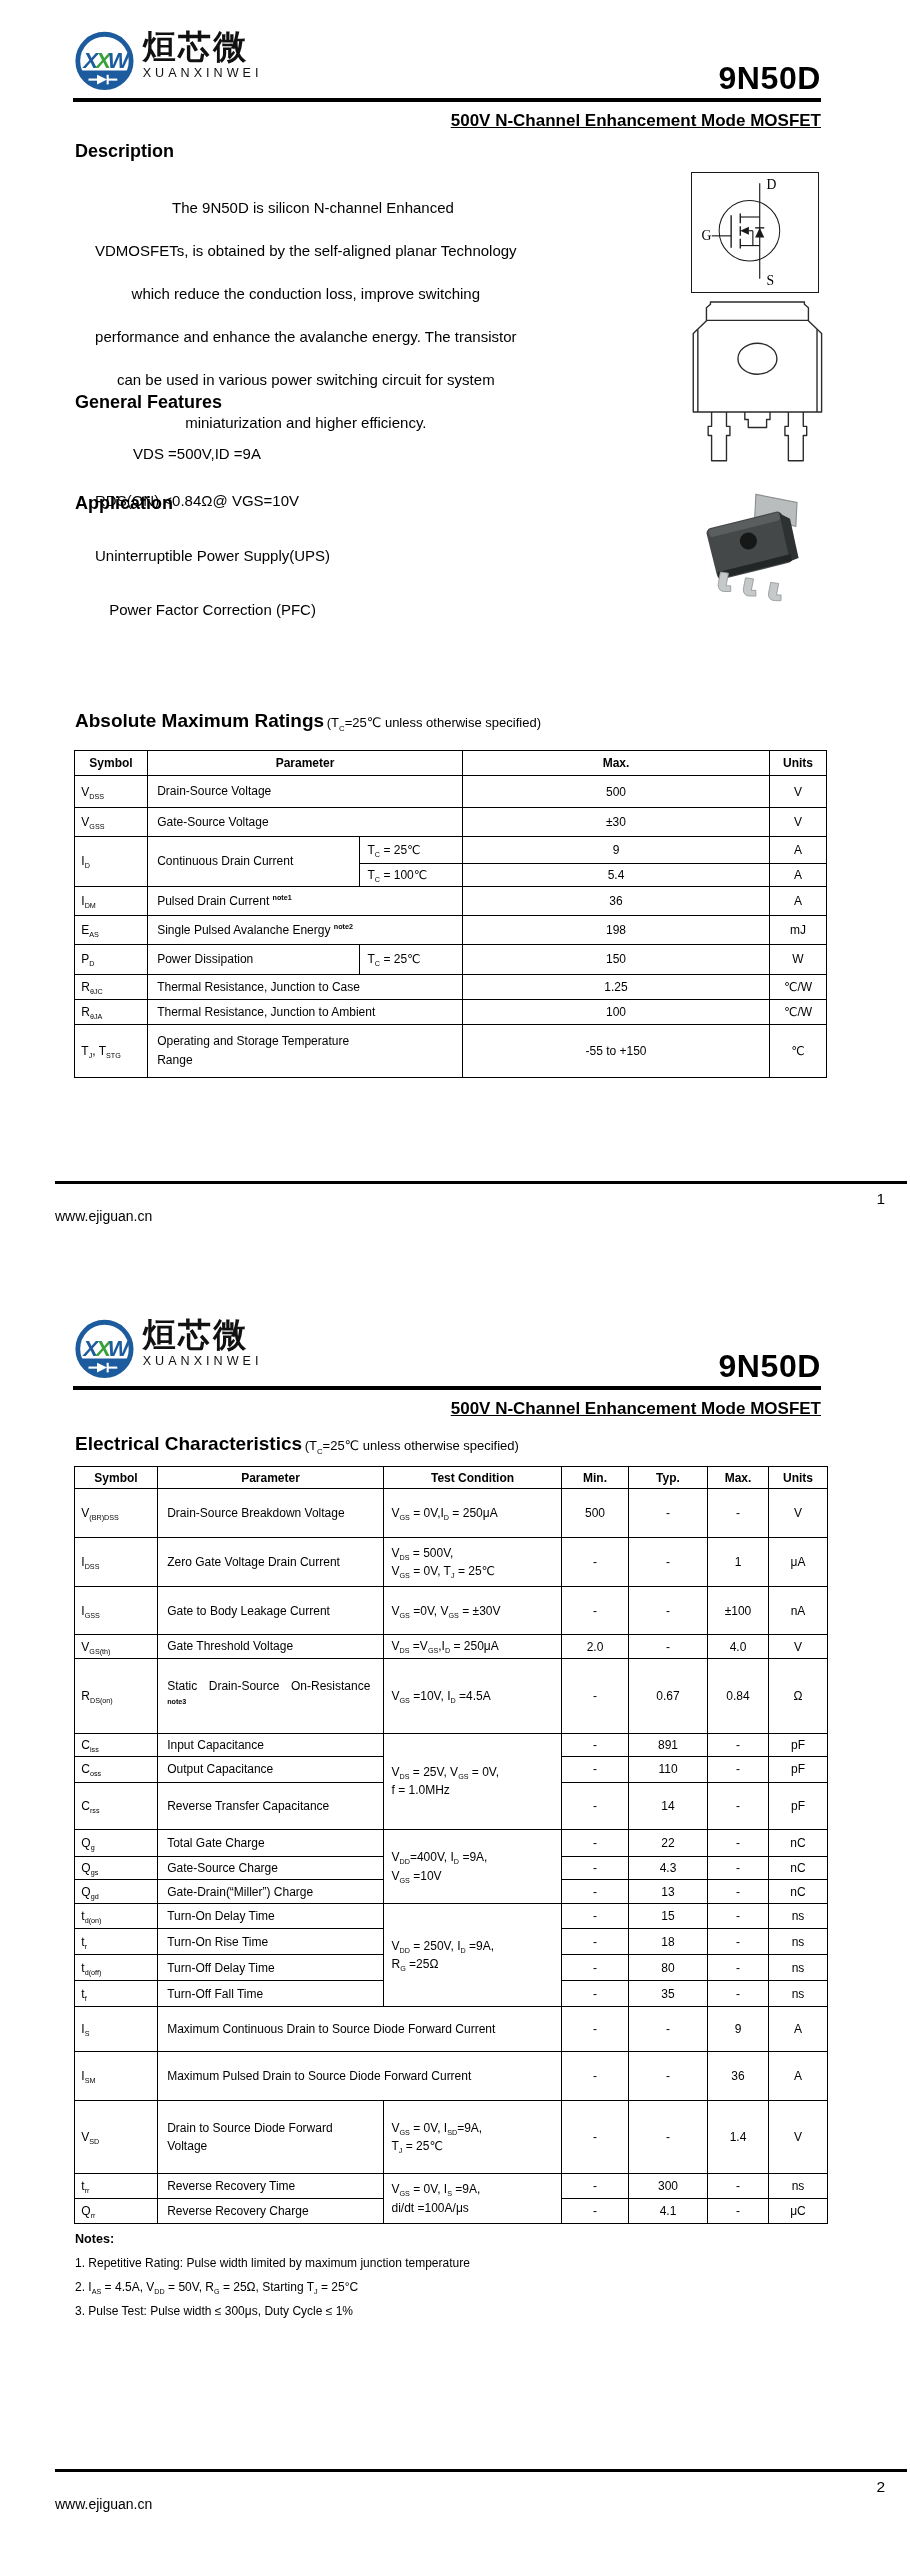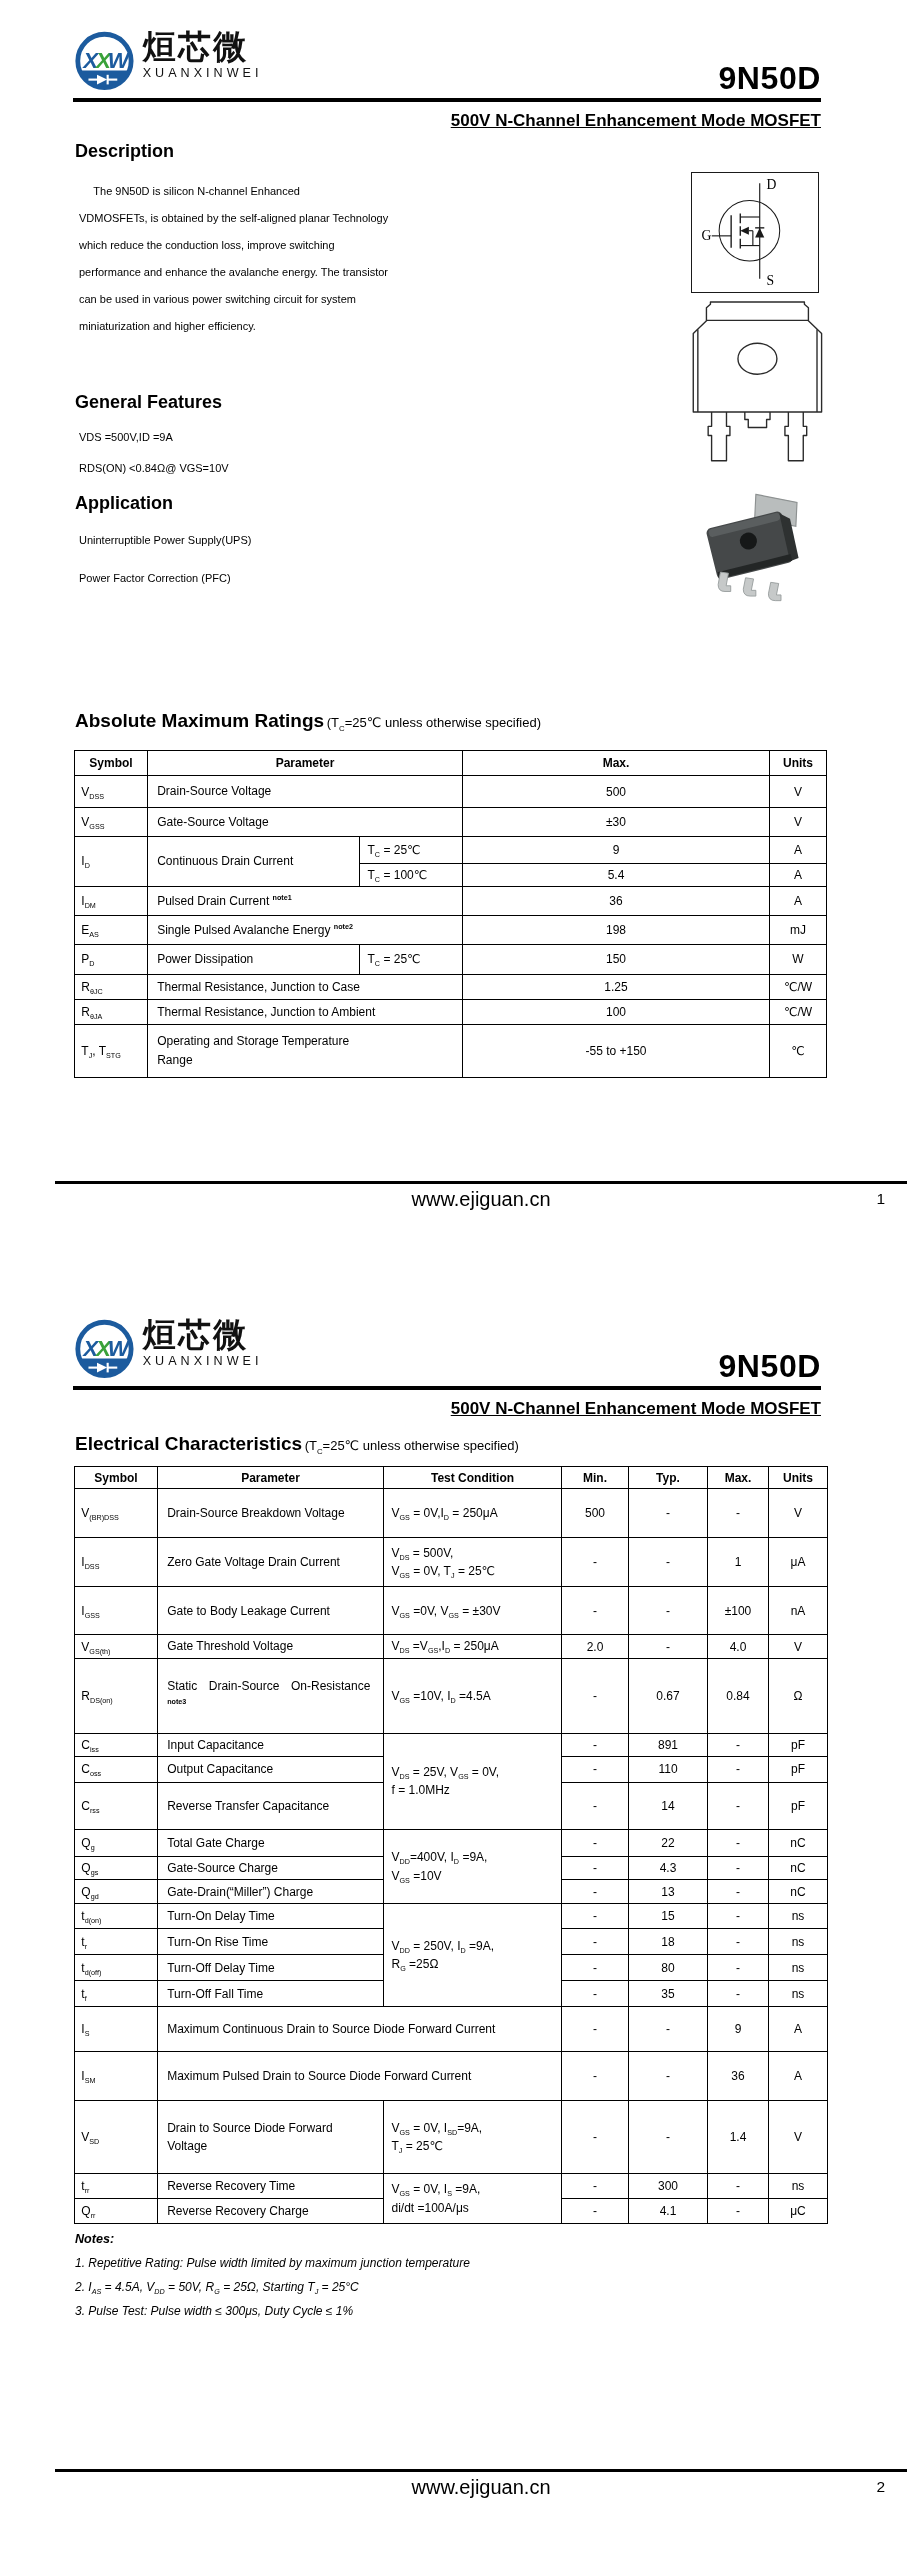--- a/index.html
+++ b/index.html
@@ -11,21 +11,21 @@
   .brand-text{margin-left:5.7px;}
   .brand-cn{font-size:33px;font-weight:bold;letter-spacing:2.3px;line-height:1.05;color:#111;}
   .brand-en{font-size:12.6px;letter-spacing:4px;color:#111;margin-top:1.1px;}
   .part-number{position:absolute;top:60px;right:89px;font-size:32px;font-weight:bold;letter-spacing:0.6px;}
   .header-rule{position:absolute;left:73px;top:98px;width:748px;height:4px;background:#000;}
   .subtitle{position:absolute;top:111px;right:89px;font-size:17px;font-weight:bold;text-decoration:underline;}
 
   
   .sec-h{position:absolute;left:75px;font-size:18px;font-weight:bold;}
   .txt-block{position:absolute;left:79px;}
-  .txt-block p{margin:0;font-size:11px;white-space:nowrap;}
+  .txt-block p{margin:16px;font-size:15px;white-space:nowrap;text-align:center;}
   .desc-lines p{line-height:27px;}
   .desc-lines p.indent{text-indent:14.3px;}
   .gf-lines p{line-height:31px;}
   .app-lines p{line-height:38px;}
 
   
   .symbol-box{position:absolute;left:691px;top:172px;width:126px;height:119px;border:1.1px solid #1a1a1a;}
   .outline-fig{position:absolute;left:684px;top:298px;}
   .pkg3d-fig{position:absolute;left:701px;top:493px;}
 
@@ -42,25 +42,25 @@
   td.c-sym{text-align:left;padding-left:6.3px;}
   td.c-param{text-align:justify;padding:1.7px 12.6px 1.7px 9.2px;line-height:1.55;}
   td.c-cond{text-align:left;padding:1.7px 3.4px 1.7px 7.5px;line-height:1.55;}
   td.c-val{text-align:center;}
   sub{font-size:60%;line-height:0;}
   sup{font-size:60%;line-height:0;font-weight:bold;}
 
   
   .notes{position:absolute;left:75px;}
   .notes .n-h{font-size:12.6px;font-weight:bold;margin:0;}
-  .notes p{margin:0;font-size:12px;line-height:24px;white-space:nowrap;font-style:italic;}
+  .notes p{margin:0;font-size:12px;line-height:24px;white-space:nowrap;}
 
   
   .footer{position:absolute;left:55px;right:2.9px;top:1181px;border-top:3.4px solid #000;}
-  .footer .site{text-align:center;font-size:20px;margin-top:4px;}
+  .footer .site{text-align:left;font-size:14px;margin-top:24px;}
   .footer .pnum{position:absolute;right:22px;top:5.7px;font-size:15.5px;}
 
   svg text{font-family:"Liberation Serif","DejaVu Serif",serif;}
   svg text.sans{font-family:"Liberation Sans","DejaVu Sans",sans-serif;}
 </style>
 </head>
 <body>
 
 <div class="page">
 

